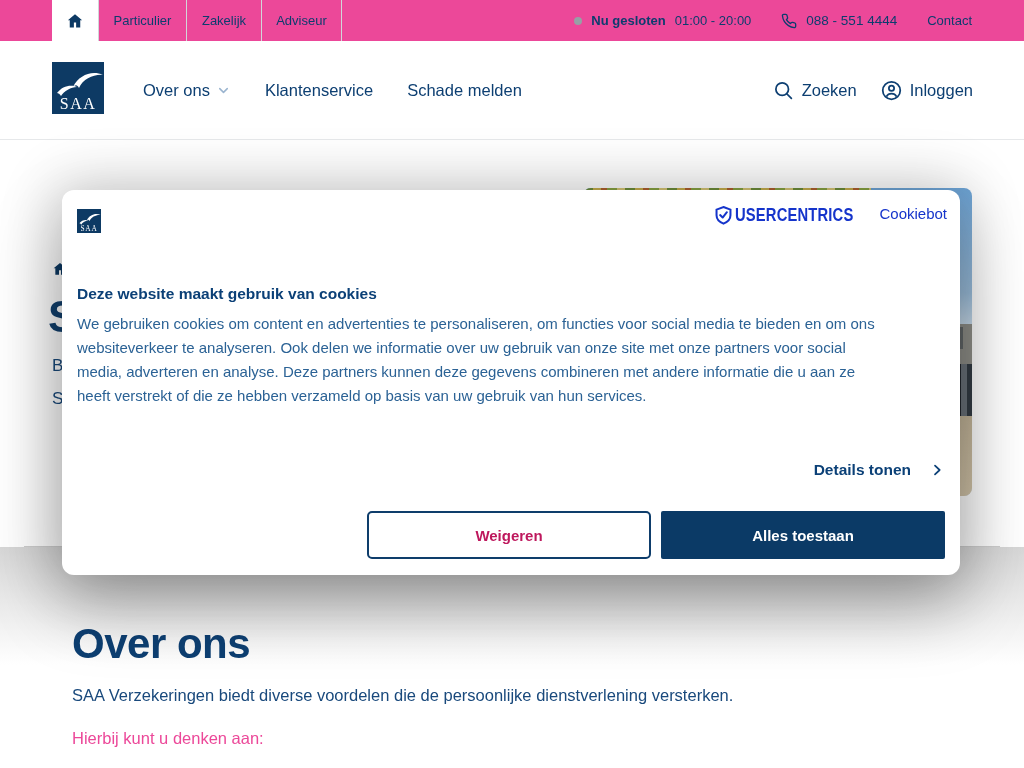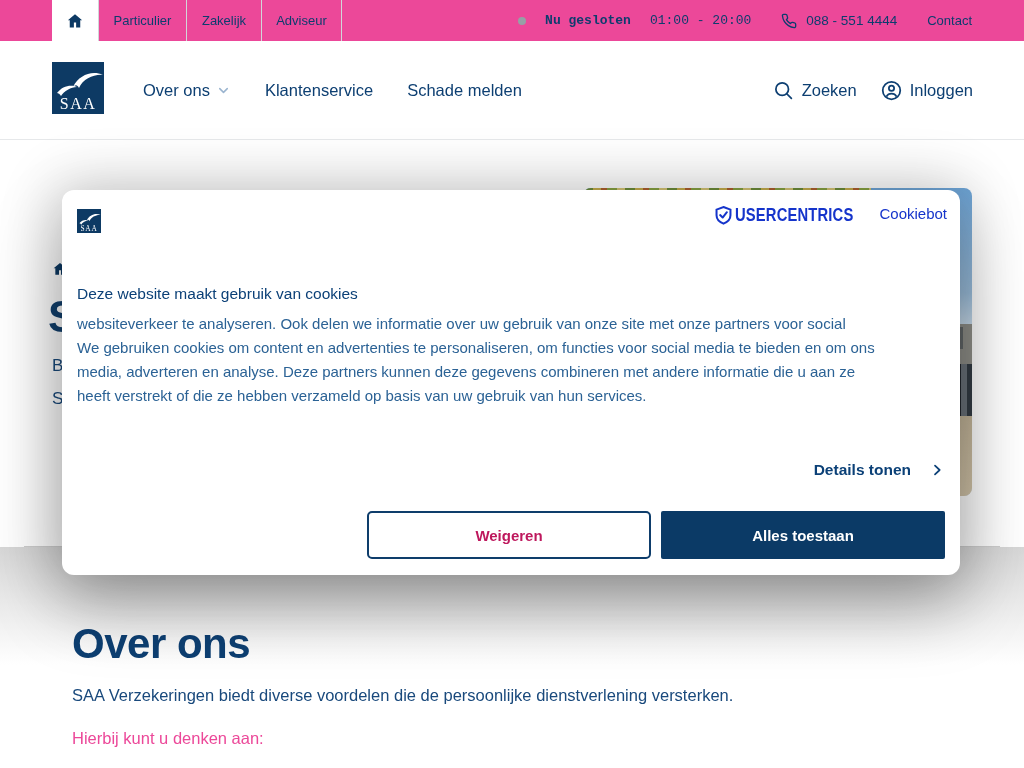--- a/index.html
+++ b/index.html
@@ -7,21 +7,21 @@
   body { font-family:"Liberation Sans", sans-serif; }
   #app { position:relative; width:1024px; height:768px; overflow:hidden; background:#fff; margin:0 auto; }
 
   
   .topbar { position:absolute; left:0; top:0; width:1024px; height:57px; background:#ec4899; }
   .topbar-tabs { position:absolute; left:52px; top:0; height:41px; display:flex; align-items:stretch; }
   .toptab { display:flex; align-items:center; justify-content:center; font-size:13px; color:#0d3c6e; border-right:1px solid #d2d6d9; cursor:pointer; }
   .toptab.home { width:47px; background:#fff; border-right:1px solid #d2d6d9; }
   .toptab.t1 { width:88px; } .toptab.t2 { width:75px; } .toptab.t3 { width:80px; }
   .topbar-right { position:absolute; right:52px; top:0; height:41px; display:flex; align-items:center; gap:30px; }
-  .status-group { display:flex; align-items:center; gap:19px; font-size:13px; color:#0d3c6e;font-family:Liberation Mono, monospace; }
+  .status-group { display:flex; align-items:center; gap:9px; font-size:13px; color:#0d3c6e; }
   .status-dot { width:8px; height:8px; border-radius:50%; background:#97a0a6; }
   .status-label { font-weight:700; }
   .phone-group { display:flex; align-items:center; gap:9px; font-size:13.5px; color:#0d3c6e; cursor:pointer; }
   .contact-link { font-size:13px; color:#0d3c6e; cursor:pointer; }
 
   
   .header { position:absolute; left:0; top:41px; width:1024px; height:99px; background:#fff; border-bottom:1px solid #e6e8ea; }
   .logo { position:absolute; left:52px; top:21px; width:52px; height:52px; cursor:pointer; }
   .mainnav { position:absolute; left:143px; top:0; height:98px; display:flex; align-items:center; gap:34px; }
   .nav-item { display:flex; align-items:center; gap:6px; font-size:16.5px; color:#0d3f72; font-weight:400; cursor:pointer; }
@@ -48,21 +48,21 @@
   .gradient-band { position:absolute; left:0; top:547px; width:1024px; height:118px; background:linear-gradient(180deg,#d7d7d7 0%,#ffffff 100%); z-index:0; }
 
   
   .cookie-dialog { position:absolute; left:62px; top:190px; width:898px; height:385px; background:#fff; border-radius:12px; z-index:10;
     box-shadow:0 0 55px 10px rgba(0,0,0,.16), 0 30px 70px rgba(0,0,0,.28); }
   .cd-logo { position:absolute; left:15px; top:19px; width:24px; height:24px; }
   .cd-vendor { position:absolute; right:13px; top:15px; display:flex; flex-direction:row; align-items:flex-start; }
   .cd-vendor-row { display:flex; align-items:center; gap:3px; }
   .cd-vendor-name { font-size:18px; font-weight:700; color:#1534cb; letter-spacing:.2px; transform:scaleX(.82); transform-origin:left center; white-space:nowrap; }
   .cd-product { font-size:15px; color:#1534cb; margin-top:0px; }
-  .cd-title { position:absolute; left:15px; top:95px; font-size:15.5px; font-weight:400; color:#0b4077; }
+  .cd-title { position:absolute; left:15px; top:95px; font-size:15.5px; font-weight:700; color:#0b4077; }
   .cd-body { position:absolute; left:15px; top:122px; width:866px; font-size:15px; line-height:24px; color:#2b6295; }
   .cd-details { position:absolute; right:15px; top:271px; display:flex; align-items:center; gap:18px; cursor:pointer; }
   .cd-details-label { font-size:15.5px; font-weight:700; color:#0b4077; }
   .cd-buttons { position:absolute; right:15px; top:321px; display:flex; gap:10px; }
   .btn { width:284px; height:48px; display:flex; align-items:center; justify-content:center; font-size:15px; font-weight:700; cursor:pointer; font-family:"Liberation Sans",sans-serif; }
   .btn-deny { background:#fff; border:2px solid #0e3d6b; border-radius:5px; color:#be185d; }
   .btn-accept { background:#0b3a66; border:none; border-radius:2px; color:#fff; }
 
   
   .content-title { position:absolute; left:72px; top:620px; z-index:2; font-size:42px; font-weight:700; letter-spacing:-.5px; color:#0d3f72; }
@@ -184,22 +184,22 @@
           <polyline points="4.8 8.6 7.2 10.9 11.2 5.9" fill="none" stroke="#1534cb" stroke-width="1.9" stroke-linecap="round" stroke-linejoin="round"></polyline>
         </svg>
         <span class="cd-vendor-name">USERCENTRICS</span>
       </div>
       <span class="cd-product">Cookiebot</span>
     </div>
 
     <div class="cd-title">Deze website maakt gebruik van cookies</div>
 
     <div class="cd-body">
+      <div>We gebruiken cookies om content en advertenties te personaliseren, om functies voor social media te bieden en om ons</div>
       <div>websiteverkeer te analyseren. Ook delen we informatie over uw gebruik van onze site met onze partners voor social</div>
-      <div>We gebruiken cookies om content en advertenties te personaliseren, om functies voor social media te bieden en om ons</div>
       <div>media, adverteren en analyse. Deze partners kunnen deze gegevens combineren met andere informatie die u aan ze</div>
       <div>heeft verstrekt of die ze hebben verzameld op basis van uw gebruik van hun services.</div>
     </div>
 
     <div class="cd-details">
       <span class="cd-details-label">Details tonen</span>
       <svg width="16" height="16" viewBox="0 0 24 24">
         <polyline points="9 5.5 16 12 9 18.5" fill="none" stroke="#0b4077" stroke-width="2.6" stroke-linecap="round" stroke-linejoin="round"></polyline>
       </svg>
     </div>

